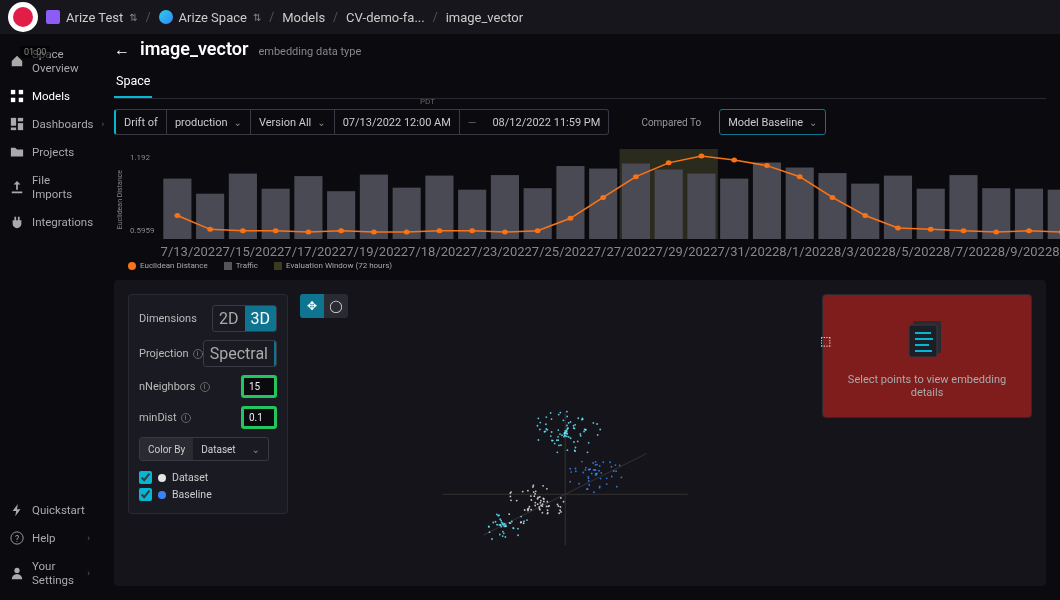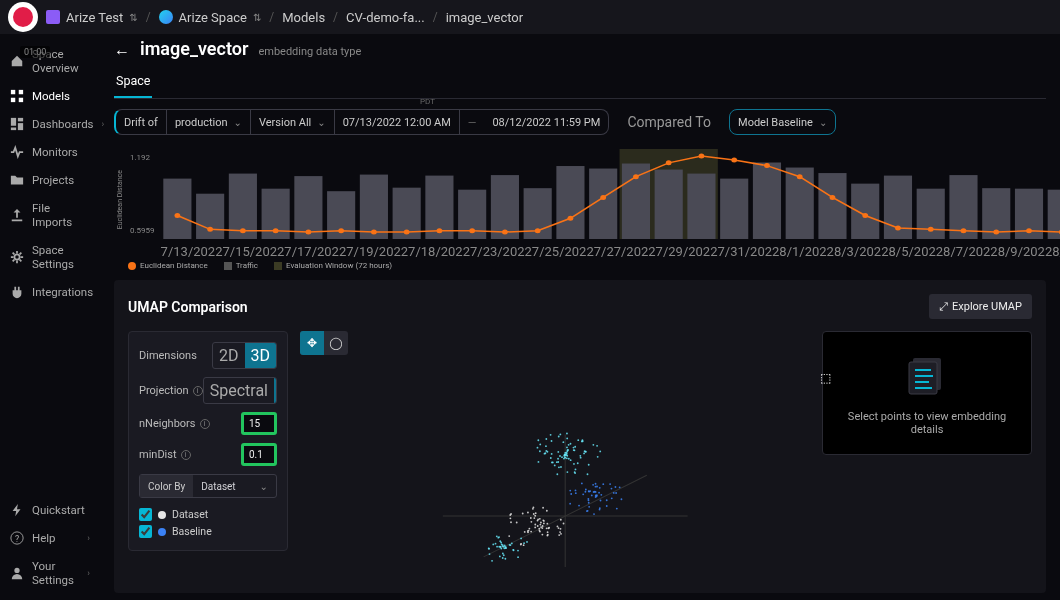--- a/index.html
+++ b/index.html
@@ -31,26 +31,26 @@
 .back-arrow { color: #fff; font-size: 16px; cursor: pointer; }
 .page-title { color: #fff; font-size: 18px; font-weight: 600; }
 .page-sub { color: #888; font-size: 11px; }
 
 .tabs { border-bottom: 1px solid #2a2a33; display: flex; }
 .tab { padding: 6px 2px 8px 2px; font-size: 12.5px; color: #888; border-bottom: 2px solid transparent; cursor: pointer; }
 .tab.active { color: #fff; border-bottom-color: #06b6d4; }
 
 
 .controls { display: flex; align-items: center; gap: 10px; padding: 10px 0; font-size: 11px; position: relative; }
-.ctrl-group { display: flex; align-items: center; border: 1px solid #3a3a45; border-radius: 8px; height: 26px; }
+.ctrl-group { display: flex; align-items: center; border: 1px solid #3a3a45; border-radius: 3px; height: 26px; }
 .ctrl-group.accent { border-left: 2px solid #06b6d4; }
 .ctrl-group.teal { border-color: #0e7490; }
 .ctrl-cell { padding: 0 8px; display: flex; align-items: center; gap: 6px; border-right: 1px solid #3a3a45; height: 100%; color: #ccc; }
 .ctrl-cell:last-child { border-right: none; }
-.ctrl-label { color: #999; font-size: 14px; padding: 0 8px; }
+.ctrl-label { color: #999; font-size: 10px; padding: 0 8px; margin-left: 14px; }
 .pdt-label { position: absolute; top: -2px; left: 306px; font-size: 8px; color: #666; }
 
 
 .chart-wrap { display: flex; height: 110px; gap: 6px; padding: 4px 0; }
 .yaxis-left, .yaxis-right { display: flex; flex-direction: column; justify-content: space-between; font-size: 8px; color: #888; padding: 4px 0 16px 0; }
 .yaxis-title-left { writing-mode: vertical-rl; transform: rotate(180deg); font-size: 7px; color: #888; align-self: center; padding-right: 2px; }
 .yaxis-title-right { writing-mode: vertical-rl; font-size: 7px; color: #888; align-self: center; padding-left: 2px; }
 .chart-body { flex: 1; position: relative; }
 .chart-svg { width: 100%; height: 90px; }
 .xaxis { display: flex; justify-content: space-between; font-size: 13px; color: #888; padding: 2px 0; }
@@ -67,34 +67,34 @@
 .panel-body { flex: 1; display: flex; gap: 12px; }
 
 .config-box { width: 160px; background: #1a1a22; border: 1px solid #2a2a33; border-radius: 4px; padding: 10px; font-size: 11px; align-self: flex-start; }
 .cfg-row { display: flex; align-items: center; justify-content: space-between; margin-bottom: 8px; }
 .cfg-label { color: #bbb; display: flex; align-items: center; gap: 4px; }
 .info-icon { width: 10px; height: 10px; border: 1px solid #666; border-radius: 50%; font-size: 7px; display: flex; align-items: center; justify-content: center; color: #888; }
 .toggle-group { display: flex; border: 1px solid #3a3a45; border-radius: 3px; overflow: hidden; }
 .toggle-btn { padding: 3px 6px; font-size: 16px; background: transparent; color: #aaa; border: none; cursor: pointer; }
 .toggle-btn.active { background: #0e7490; color: #fff; }
 .num-input { width: 36px; background: #0a0a0f; border: 3px solid #22c55e; border-radius: 3px; color: #eee; font-size: 10px; padding: 3px 5px; }
-.color-by { display: flex; border: 1px solid #3a3a45; border-radius: 3px; margin: 4px 0 8px 0; height: 24px; }
+.color-by { display: flex; border: 1px solid #3a3a45; border-radius: 3px; margin: 4px 8px 8px 0; height: 24px; }
 .color-by-label { background: #2a2a33; padding: 4px 8px; font-size: 10px; color: #ccc; display: flex; align-items: center; }
 .color-by-val { flex: 1; padding: 4px 8px; display: flex; align-items: center; justify-content: space-between; font-size: 10px; }
 .check-row { display: flex; align-items: center; gap: 6px; font-size: 10.5px; color: #ccc; padding: 2px 0; }
 .check-row input { accent-color: #06b6d4; }
 .dot { width: 8px; height: 8px; border-radius: 50%; }
 
 .viz-wrap { flex: 1; position: relative; }
 .viz-tools { position: absolute; top: 0; left: 0; display: flex; background: #2a2a33; border-radius: 3px; overflow: hidden; }
 .viz-tool { width: 24px; height: 24px; display: flex; align-items: center; justify-content: center; cursor: pointer; color: #ccc; font-size: 12px; }
 .viz-tool.active { background: #0e7490; color: #fff; }
 .cursor-ptr { position: absolute; left: 520px; top: 40px; font-size: 12px; color: #fff; }
 
-.detail-box { width: 210px; background: #000000; border: 1px solid #2a2a33; border-radius: 4px; padding: 18px 12px; display: flex; flex-direction: column; align-items: center; gap: 12px; align-self: flex-start; }
+.detail-box { width: 210px; background: #7f1d1d; border: 1px solid #2a2a33; border-radius: 4px; padding: 18px 12px; display: flex; flex-direction: column; align-items: center; gap: 12px; align-self: flex-start; }
 .detail-icon { width: 48px; height: 48px; }
 .detail-text { font-size: 11px; color: #aaa; text-align: center; }
 
 </style>
 </head>
 <body>
 
 <div class="topbar">
   <div class="rec-badge">
       <div class="rec-dot"></div>
@@ -148,42 +148,29 @@
           <rect x="1" y="1" width="6" height="9" fill="currentColor"></rect>
           <rect x="9" y="1" width="6" height="4" fill="currentColor"></rect>
           <rect x="9" y="7" width="6" height="8" fill="currentColor"></rect>
           <rect x="1" y="12" width="6" height="3" fill="currentColor"></rect>
         </svg>
       <span>Dashboards</span>
       <span class="side-chev">›</span>
     </div>
     <div class="side-item">
       <svg viewBox="0 0 16 16">
-          <path stroke="currentColor" fill="none" stroke-width="2" d="M1 8h3l2-5 3 10 2-5h4"></path>
-        </svg>
-      <span>Monitors</span>
-    </div>
-    <div class="side-item">
-      <svg viewBox="0 0 16 16">
           <path fill="currentColor" d="M1 3h5l2 2h7v8H1z"></path>
         </svg>
       <span>Projects</span>
     </div>
     <div class="side-item">
       <svg viewBox="0 0 16 16">
           <path fill="currentColor" d="M8 1l4 4H9v6H7V5H4z M2 13h12v2H2z"></path>
         </svg>
       <span>File Imports</span>
-    </div>
-    <div class="side-item">
-      <svg viewBox="0 0 16 16">
-          <circle cx="8" cy="8" r="3" fill="none" stroke="currentColor" stroke-width="2"></circle>
-          <path stroke="currentColor" stroke-width="2" d="M8 1v3M8 12v3M1 8h3M12 8h3M3 3l2 2M11 11l2 2M13 3l-2 2M5 11l-2 2"></path>
-        </svg>
-      <span>Space Settings</span>
     </div>
     <div class="side-item">
       <svg viewBox="0 0 16 16">
           <path fill="currentColor" d="M5 2v4H3v4a5 5 0 0010 0V6h-2V2h-2v4H7V2z"></path>
         </svg>
       <span>Integrations</span>
     </div>
     <div class="side-spacer"></div>
     <div class="side-item">
       <svg viewBox="0 0 16 16">
@@ -360,27 +347,20 @@
           <span class="leg-sw" style="background:#555"></span>
           <span>Traffic</span>
         </div>
       <div class="leg-item">
           <span class="leg-sw" style="background:#6b6b3a;opacity:0.5"></span>
           <span>Evaluation Window (72 hours)</span>
         </div>
     </div>
 
     <div class="panel">
-      <div class="panel-head">
-        <span class="panel-title">UMAP Comparison</span>
-        <button class="btn">
-          <span>⤢</span>
-          <span>Explore UMAP</span>
-        </button>
-      </div>
       <div class="panel-body">
         <div class="config-box">
           <div class="cfg-row">
             <span class="cfg-label">Dimensions</span>
             <div class="toggle-group">
               <button class="toggle-btn">2D</button>
               <button class="toggle-btn active">3D</button>
             </div>
           </div>
           <div class="cfg-row">

